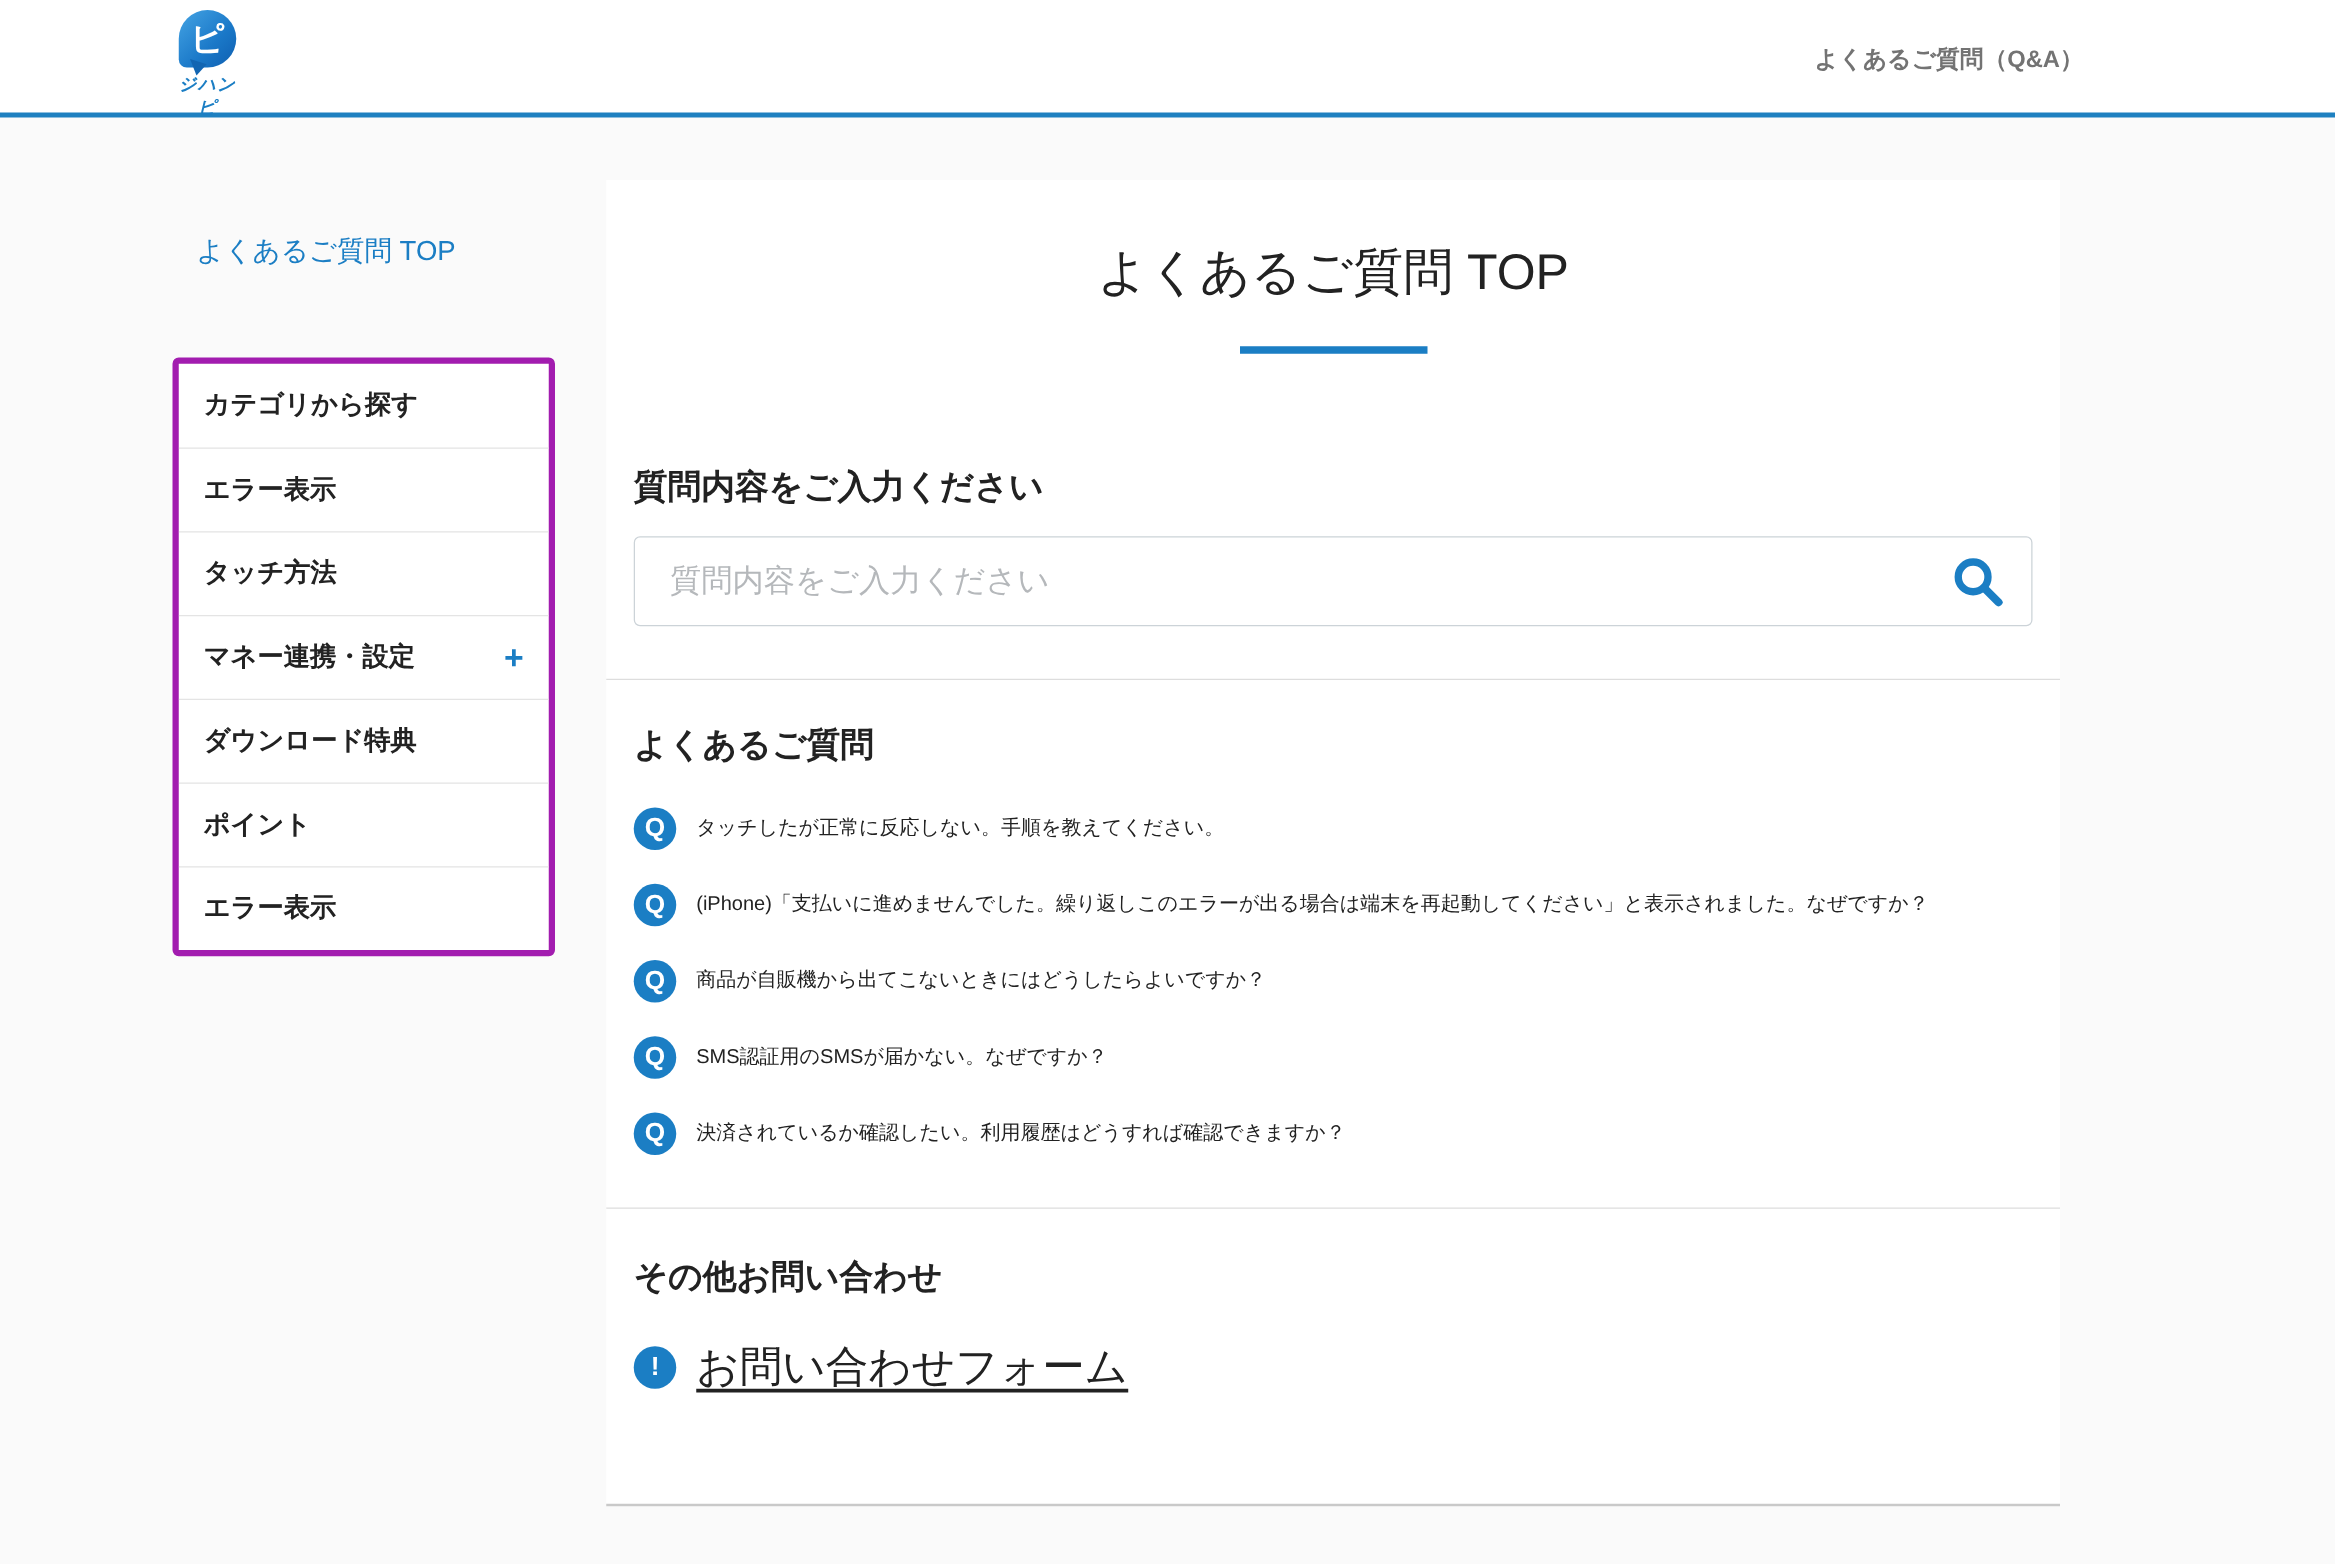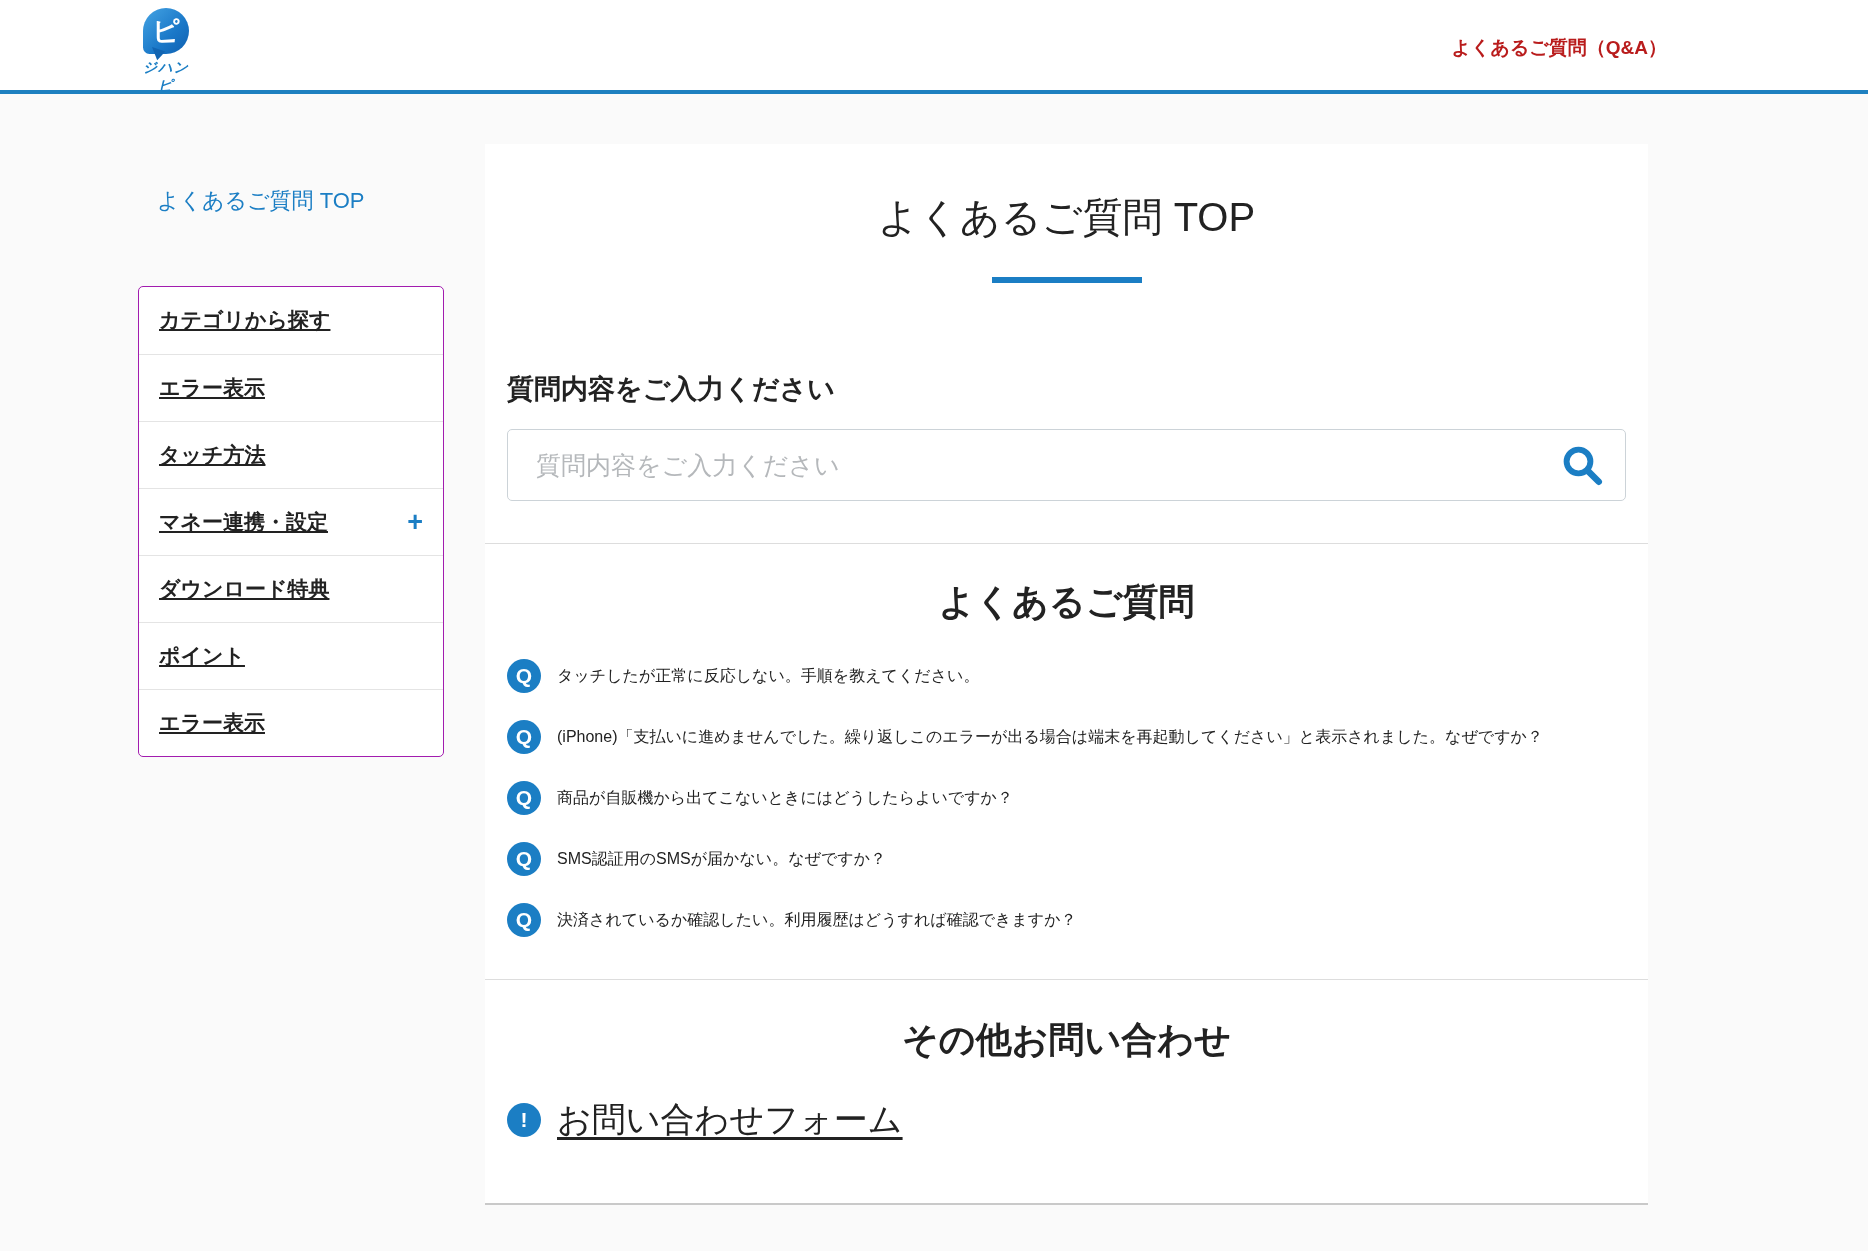--- a/index.html
+++ b/index.html
@@ -38,36 +38,35 @@
     border-top: 11px solid #1265b2;
     transform: rotate(18deg);
   }
   .logo-text {
     margin-top: 5px; color: #1b7ec4;
     font-weight: 700; font-size: 14px; letter-spacing: 1px; font-style: italic;
   }
   .header-nav-title {
     position: absolute; right: 201px; top: 50%;
     transform: translateY(-40%);
-    font-size: 19px; font-weight: 700; color: #b91c1c;
+    font-size: 19px; font-weight: 700; color: #737373;
   }
   
   .sidebar { position: absolute; left: 138px; top: 186px; width: 306px; }
   .sidebar-top-link {
     display: inline-block;
     color: #1b7ec4; font-size: 22px; text-decoration: none;
     margin-left: 19px; cursor: pointer;
   }
   .menu-box {
     margin-top: 70px;
     background: #fff;
-    border: 1px solid #a21caf;
+    border: 5px solid #a21caf;
     border-radius: 5px;
     overflow: hidden;
-    text-decoration: underline;
   }
   .menu-row {
     height: 67px; line-height: 66px;
     padding: 0 20px;
     font-size: 21px; font-weight: 700; color: #222;
     border-top: 1px solid #e4e4e4;
     cursor: pointer;
     white-space: nowrap;
   }
   .menu-row:first-child { border-top: none; cursor: default; }
@@ -103,21 +102,21 @@
     font-size: 25px; color: #333;
     font-family: "Liberation Sans", "DejaVu Sans", sans-serif;
   }
   .search-input::placeholder { color: #b5b8bb; opacity: 1; }
   .search-icon {
     position: absolute; right: 22px; top: 50%;
     transform: translateY(-50%);
     width: 42px; height: 42px; cursor: pointer;
   }
   .divider { border: none; border-top: 1px solid #ddd; margin: 42px -22px 0 -22px; }
-  .section-heading { font-size: 36px; font-weight: 700; text-align: center; }
+  .section-heading { font-size: 27px; font-weight: 700; }
   .faq-heading { margin-top: 34px; }
   .faq-list { list-style: none; margin-top: 32px; }
   .faq-item { display: flex; align-items: center; margin-bottom: 27px; }
   .badge {
     flex: 0 0 34px; width: 34px; height: 34px;
     background: #1b7ec4; border-radius: 50%;
     color: #fff; font-weight: 700; font-size: 21px;
     display: flex; align-items: center; justify-content: center;
     margin-right: 16px;
   }

